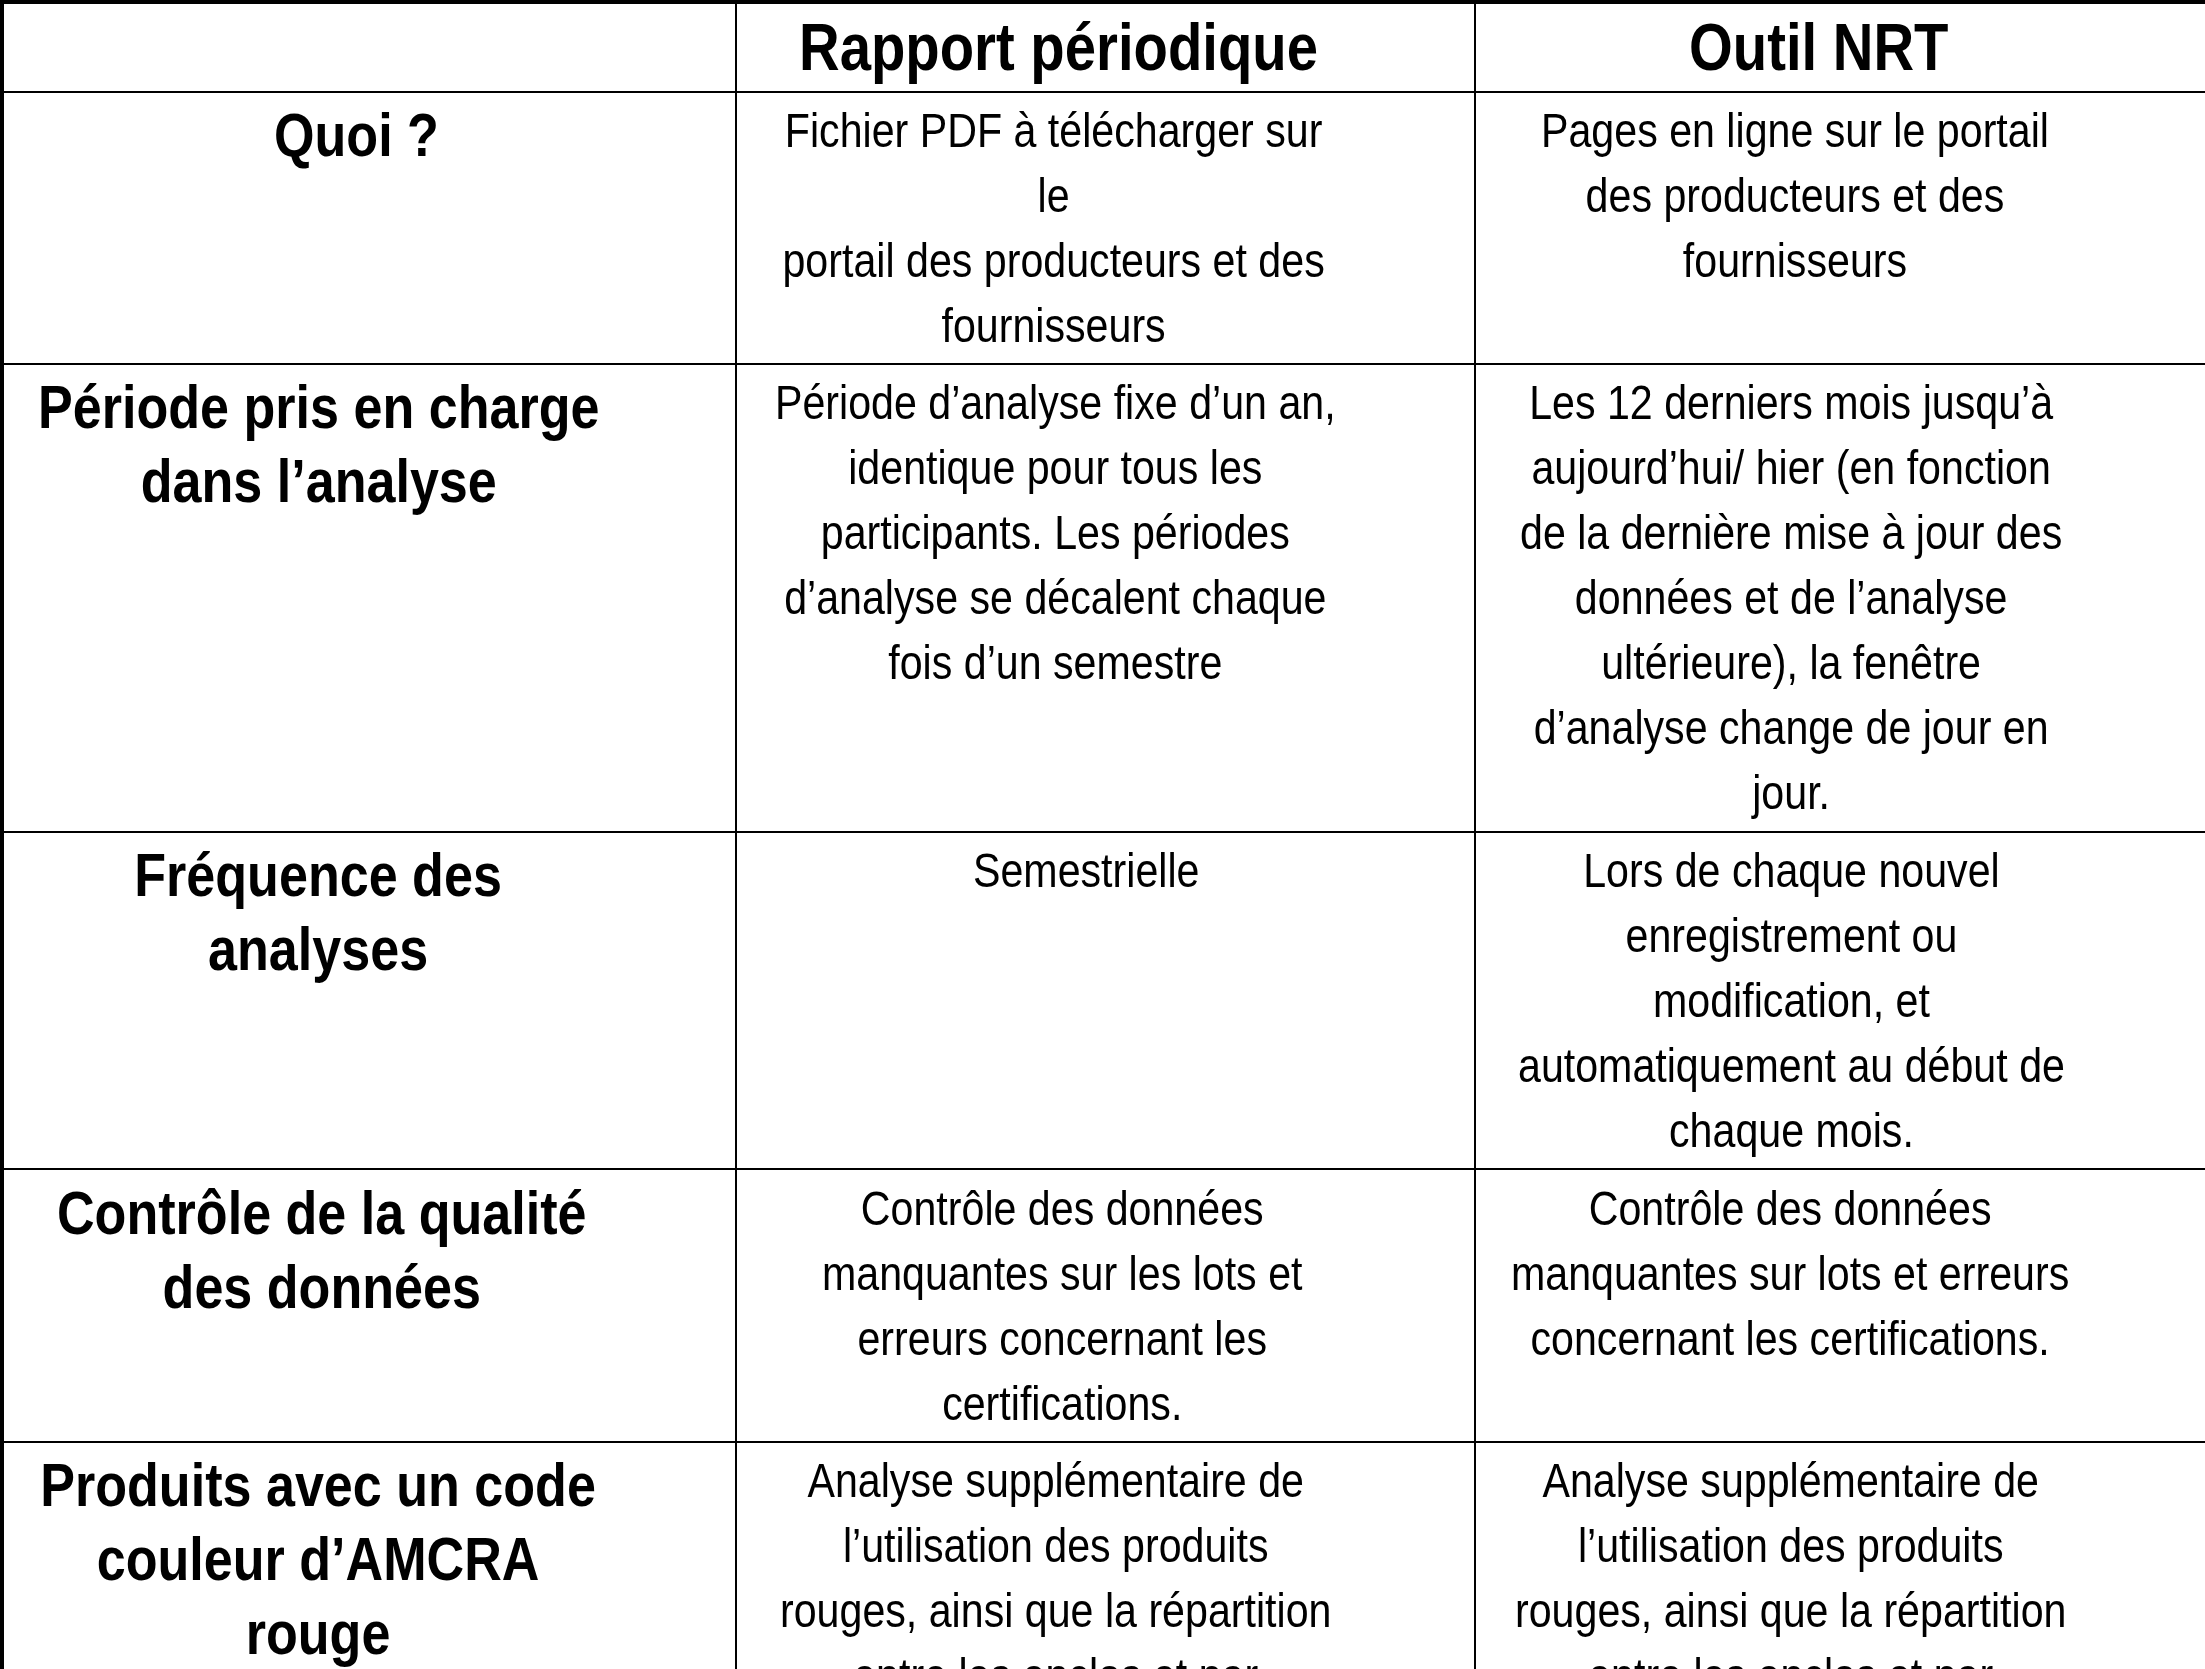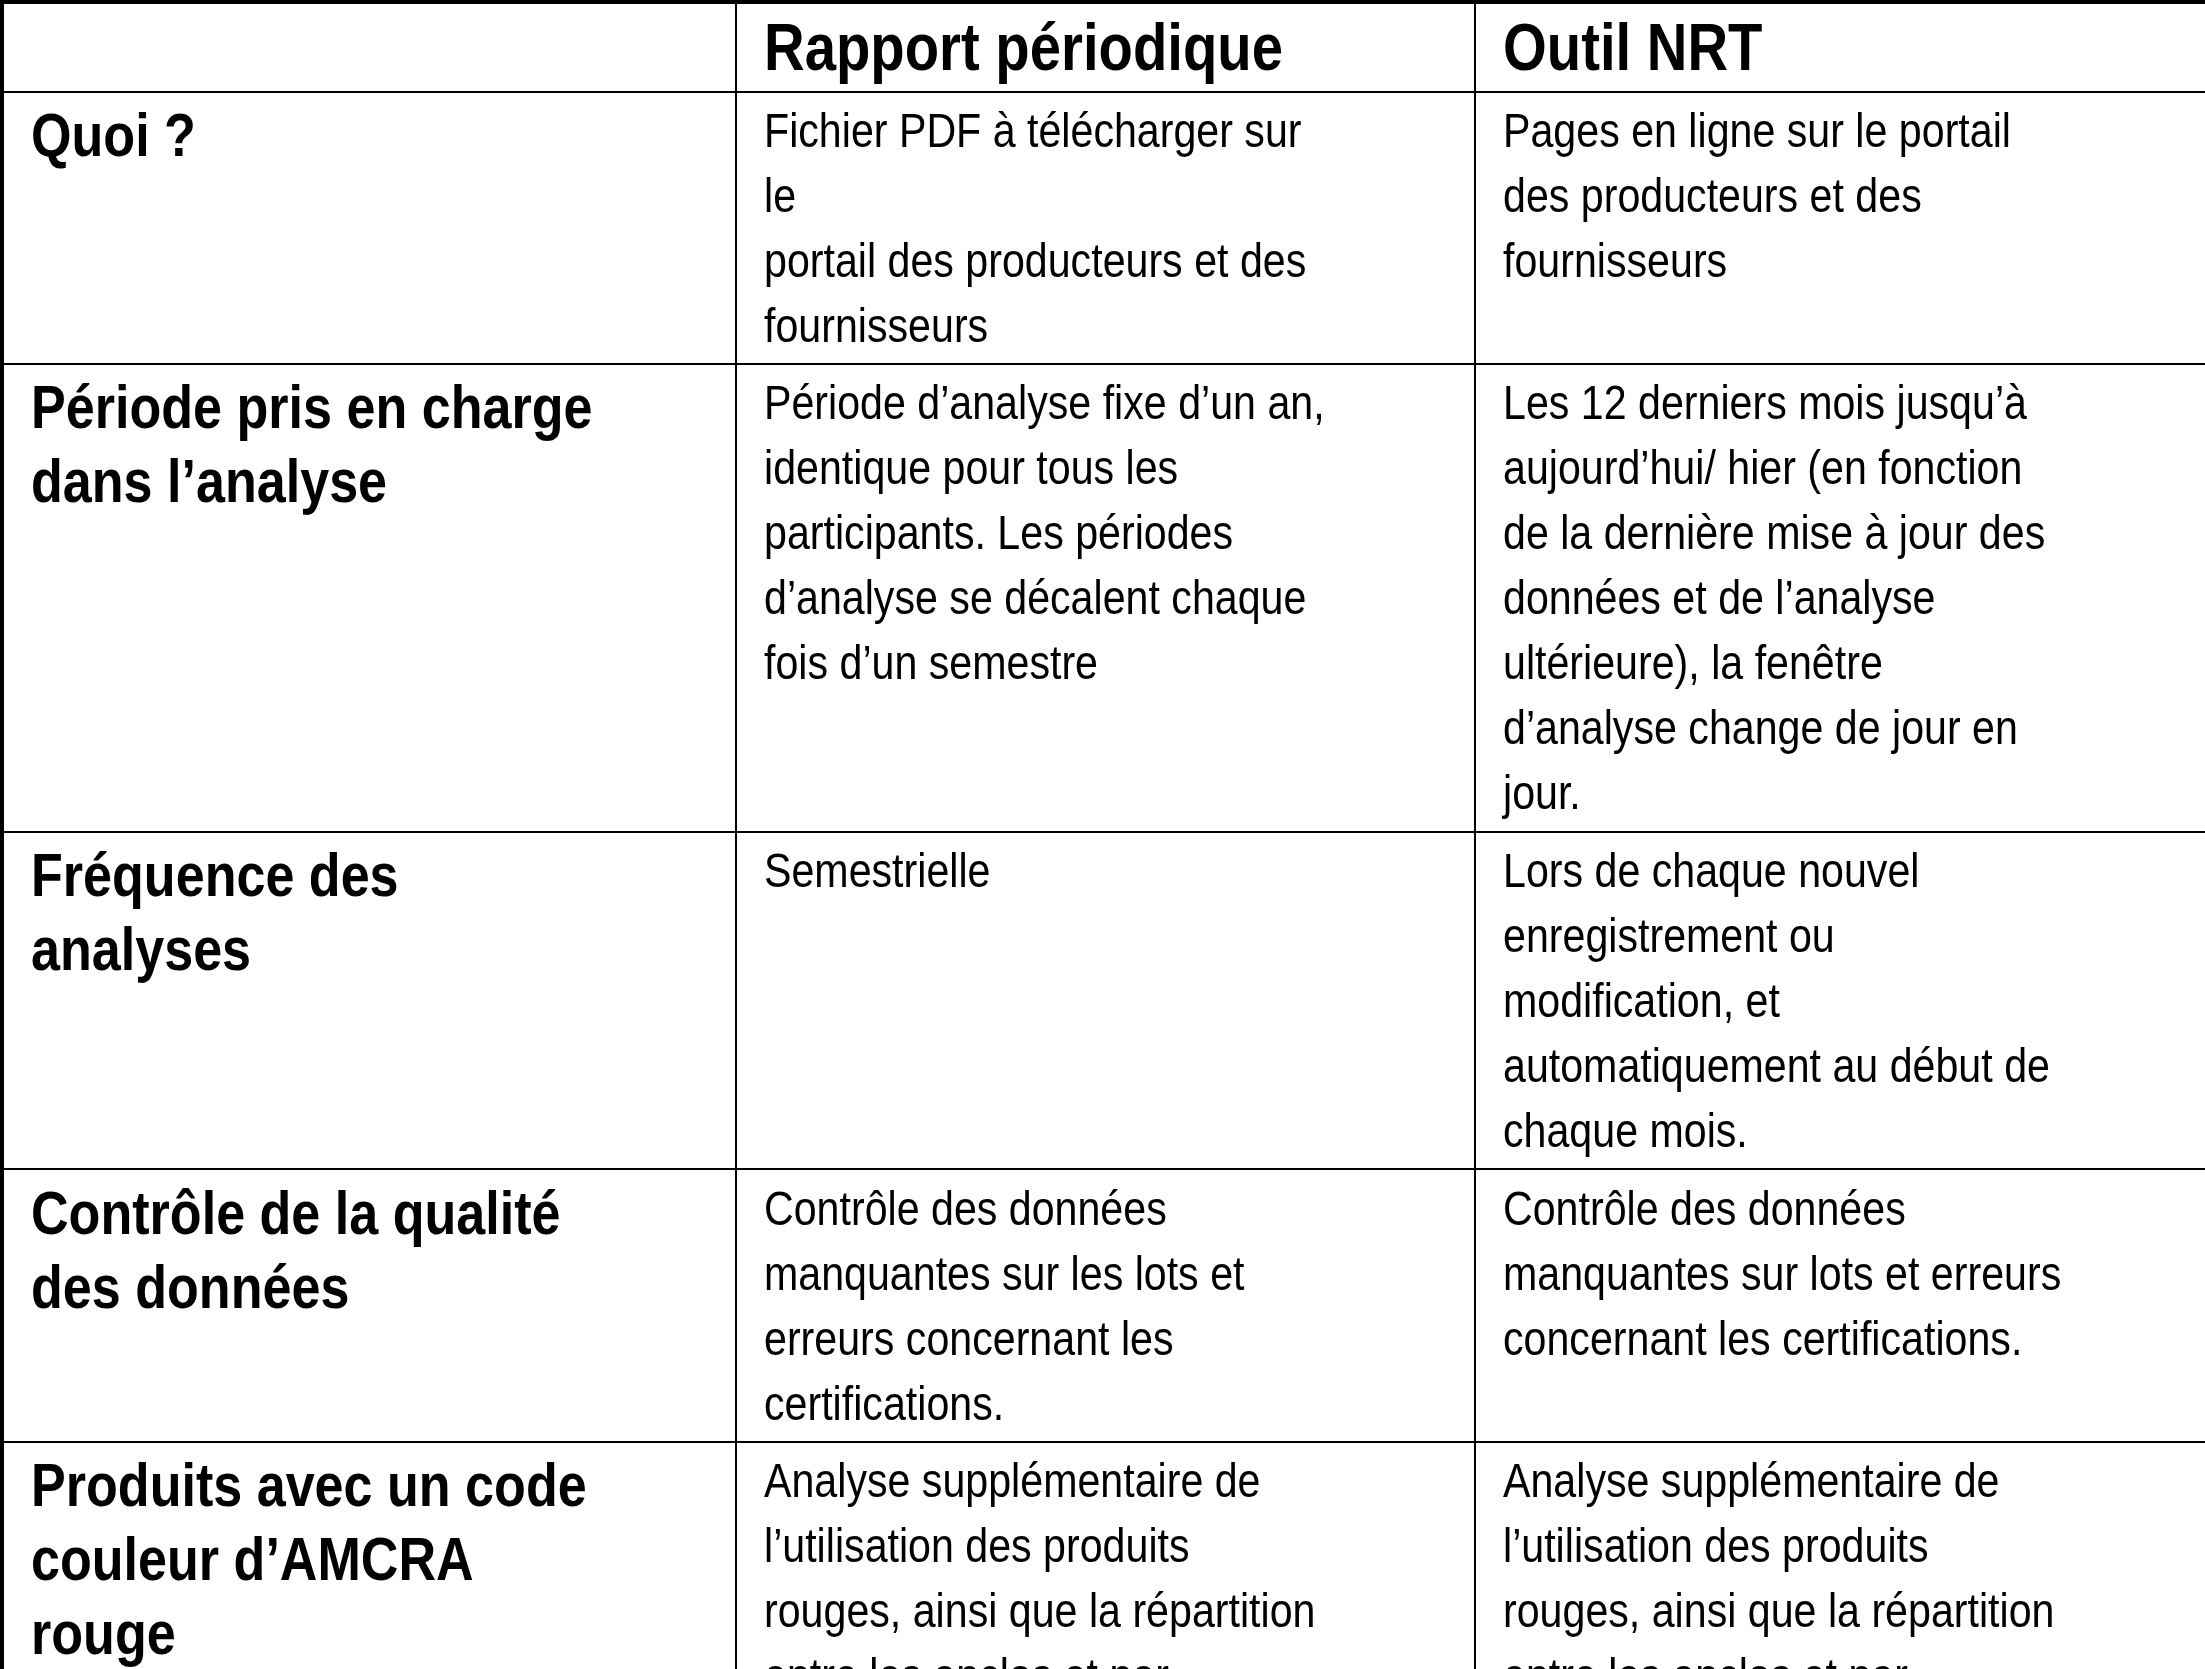--- a/index.html
+++ b/index.html
@@ -16,21 +16,21 @@
     border-collapse: collapse;
     table-layout: fixed;
     background: #ffffff;
     border: 4.4px solid #000000;
     font-family: "Liberation Sans", sans-serif;
     color: #000000;
   }
   table.compare td, table.compare th {
     border: 2.6px solid #000000;
     vertical-align: top;
-    text-align: left;
+    text-align: center;
     padding: 5.3px 21px 5.3px 26.5px;
     overflow: hidden;
   }
   
   .txt {
     display: inline-block;
     transform: scaleX(0.84);
     transform-origin: 0 0;
     white-space: pre-line;
   }

